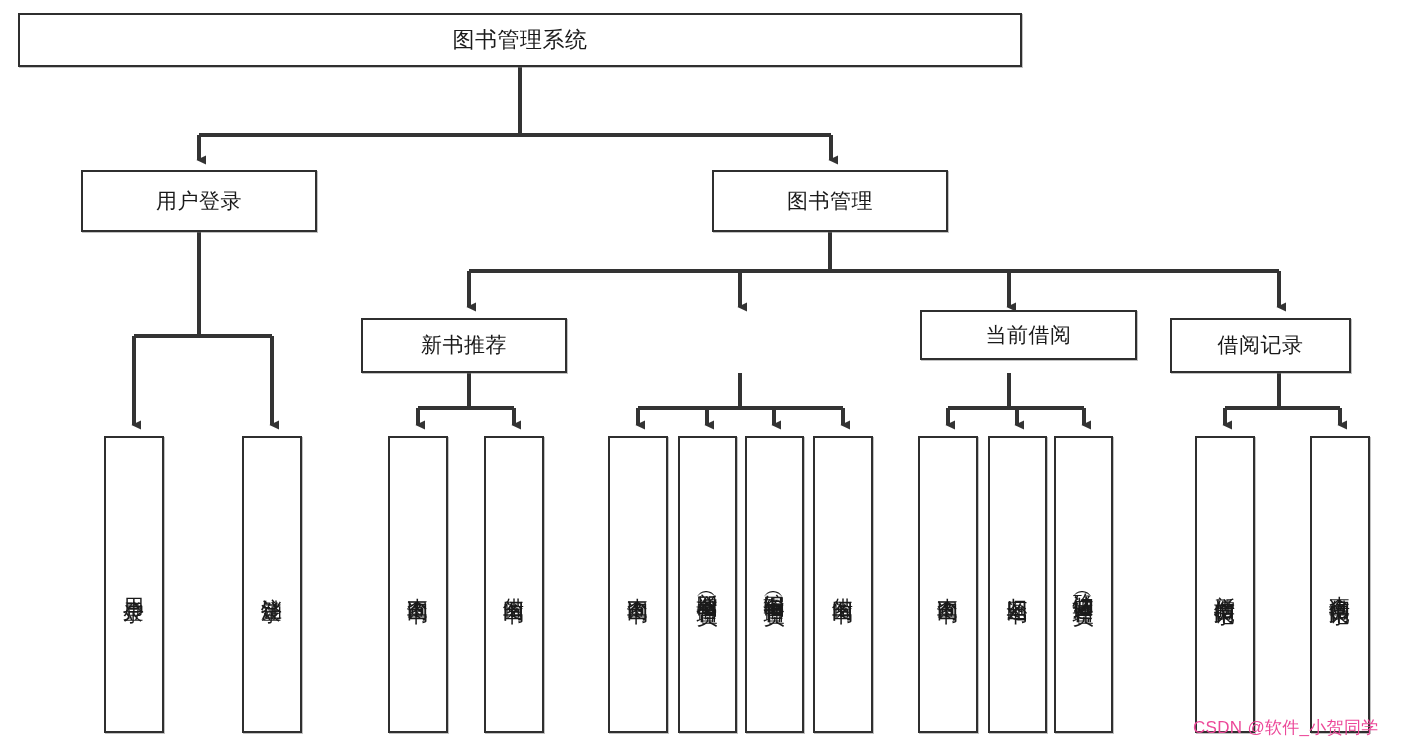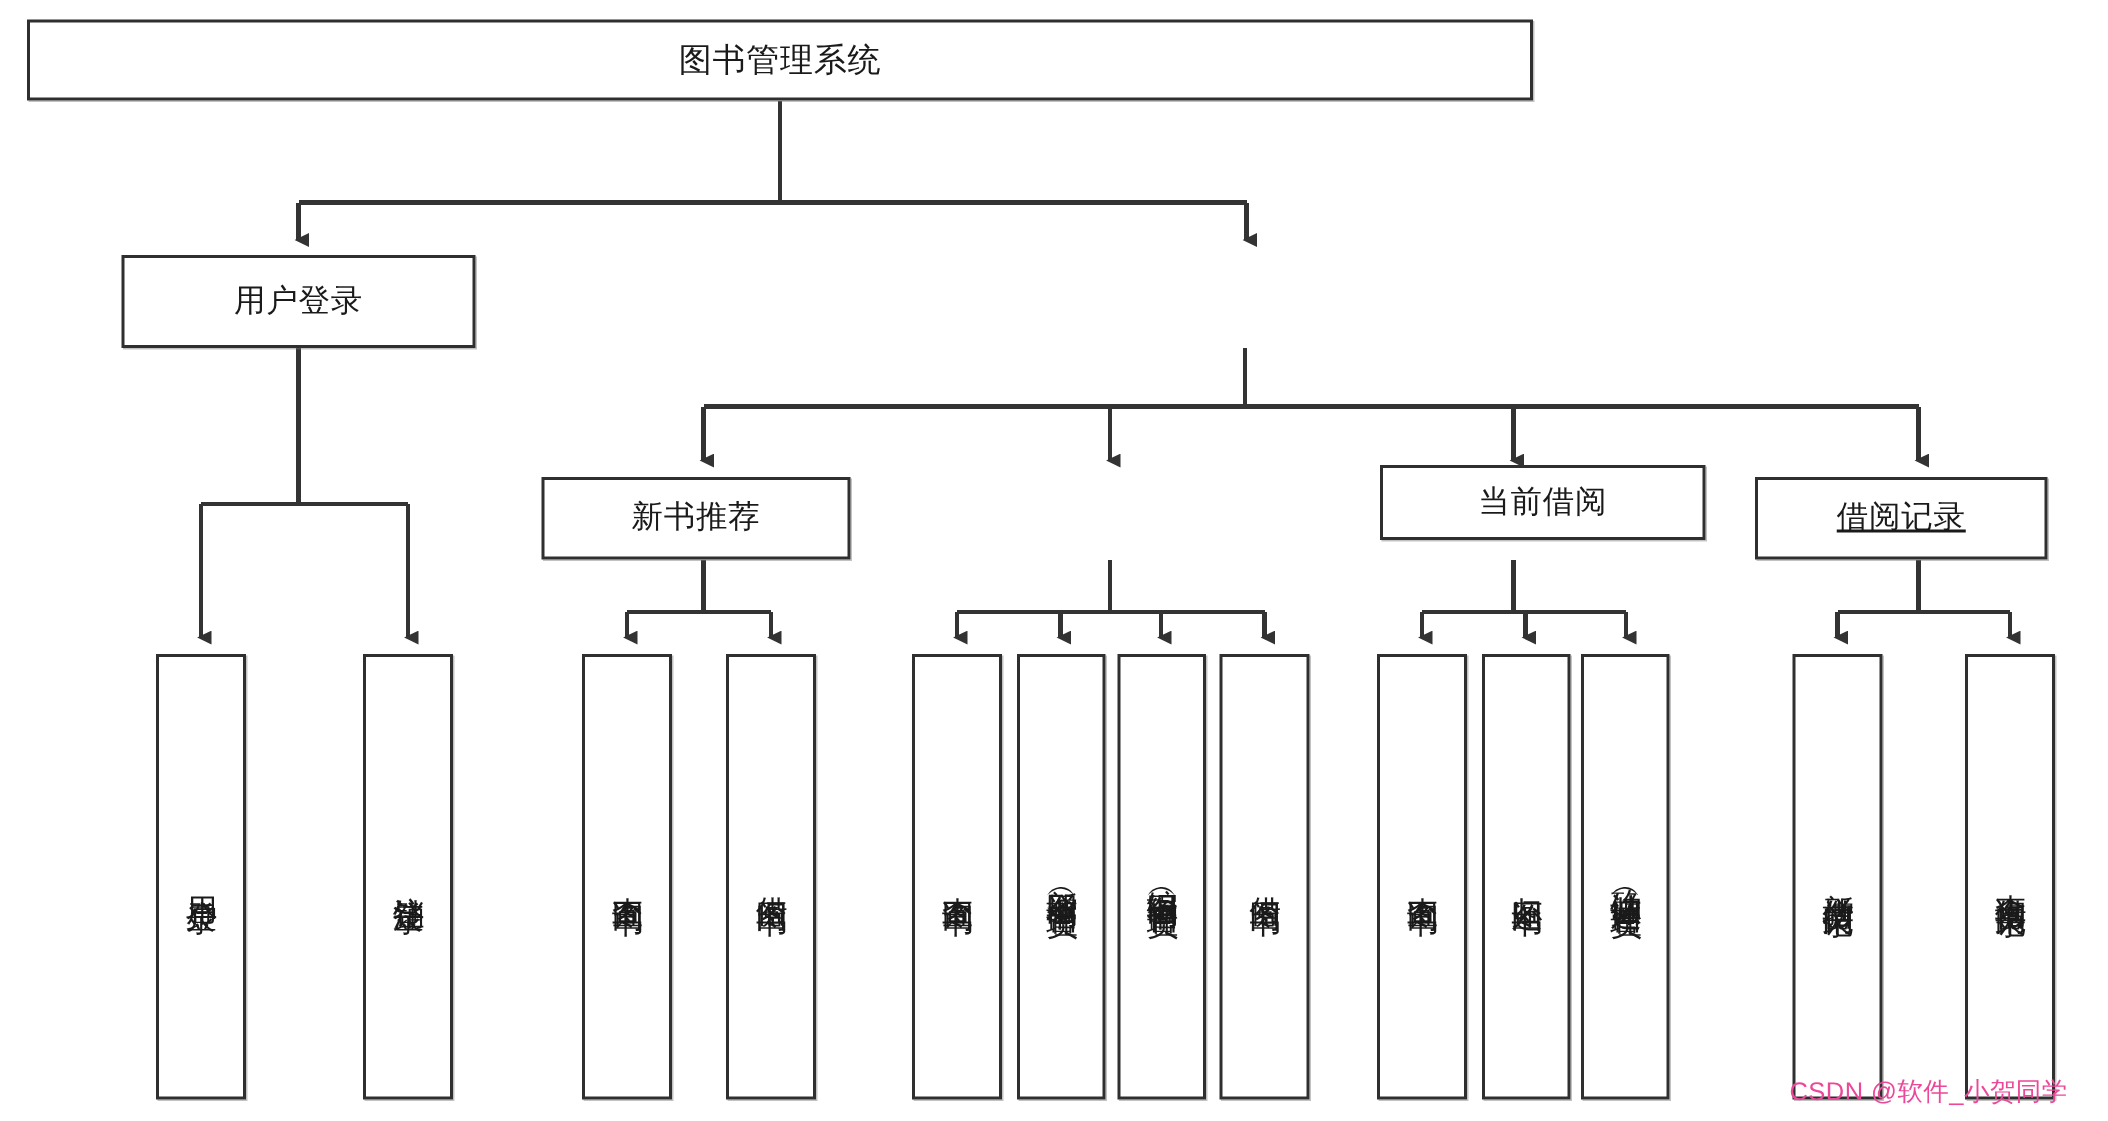--- a/index.html
+++ b/index.html
@@ -118,28 +118,31 @@
     </g>
   </svg>
 
   <div class="node root horizontal" style="left:18px; top:13px; width:1004px; height:54px;">
     <span class="label">图书管理系统</span>
   </div>
 
   <div class="node horizontal" style="left:81px; top:170px; width:236px; height:62px;">
     <span class="label">用户登录</span>
   </div>
+  <div class="node horizontal" style="left:712px; top:170px; width:236px; height:62px;">
+    <span class="label">图书管理</span>
+  </div>
 
   <div class="node horizontal" style="left:361px; top:318px; width:206px; height:55px;">
     <span class="label">新书推荐</span>
   </div>
   <div class="node horizontal" style="left:901px; top:310px; width:217px; height:50px;margin-left:19px;">
     <span class="label">当前借阅</span>
   </div>
-  <div class="node horizontal" style="left:1170px; top:318px; width:195px; height:55px;text-decoration:underline;">
+  <div class="node horizontal" style="left:1170px; top:318px; width:181px; height:55px;">
     <span class="label">借阅记录</span>
   </div>
 
   <div class="node vertical" style="left:104px; top:436px; width:60px; height:297px;">
     <span class="label">用户登录</span>
   </div>
   <div class="node vertical" style="left:242px; top:436px; width:60px; height:297px;">
     <span class="label">注销登录</span>
   </div>
 

